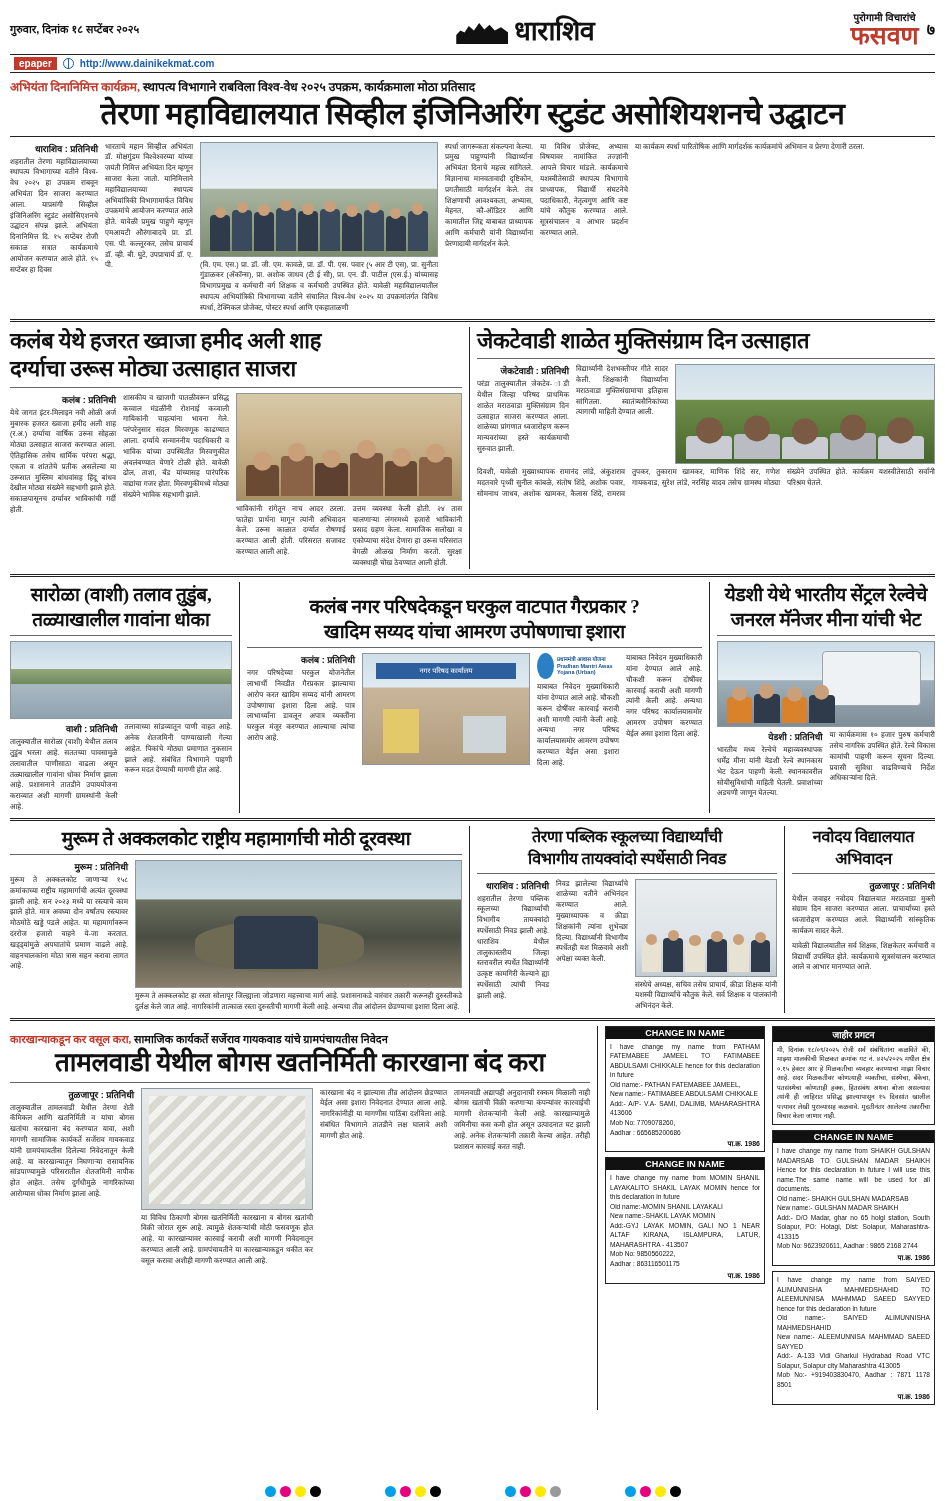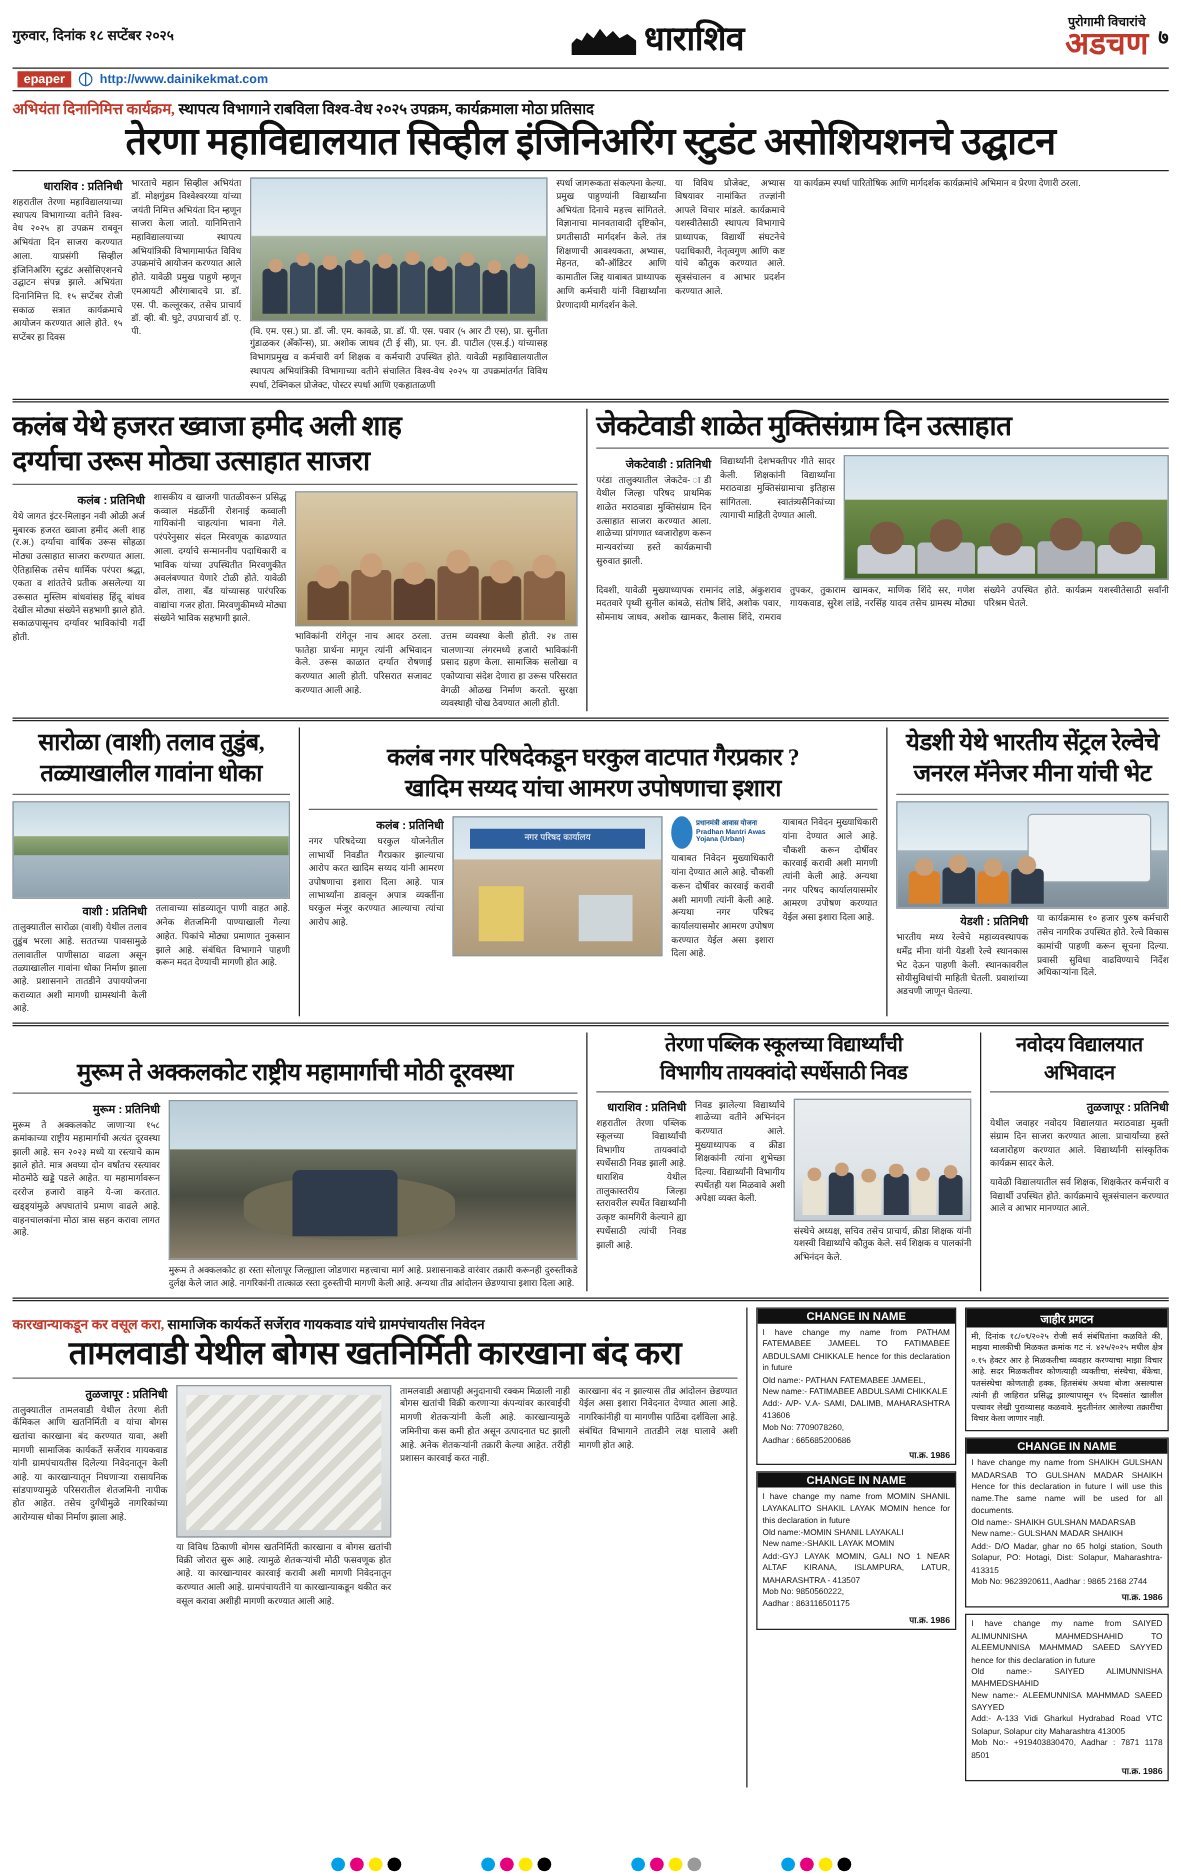--- a/index.html
+++ b/index.html
@@ -87,21 +87,21 @@
 
   <div class="masthead">
     <div class="md-date">गुरुवार, दिनांक १८ सप्टेंबर २०२५</div>
     <div class="md-logo">
       <div class="emblem"></div>
       <div class="title">धाराशिव</div>
     </div>
     <div class="md-rightwrap">
       <div class="md-right">
         <div class="sub">पुरोगामी विचारांचे</div>
-        <div class="brand">अडचण</div>
+        <div class="brand">फसवण</div>
       </div>
       <div class="md-page-no">७</div>
     </div>
   </div>
 
   <div class="epaper-bar">
     <span class="ep">epaper</span>
     <span class="globe"></span>
     <span class="url">http://www.dainikekmat.com</span>
   </div>
@@ -350,21 +350,21 @@
         <div class="col">
             <div class="body-txt">या कार्यक्रमास १० हजार पुरुष कर्मचारी तसेच नागरिक उपस्थित होते. रेल्वे विकास कामांची पाहणी करून सूचना दिल्या. प्रवासी सुविधा वाढविण्याचे निर्देश अधिकाऱ्यांना दिले.</div>
           </div>
       </div>
     </div>
   </div>
 
   <div class="rule dbl"></div>
 
   <div class="cols">
-    <div class="col" style="flex:0 0 452px;margin-top:20px;">
+    <div class="col" style="flex:0 0 452px;">
       <div class="headline h-3">मुरूम ते अक्कलकोट राष्ट्रीय महामार्गाची मोठी दूरवस्था</div>
       <div class="rule thin"></div>
       <div class="cols">
         <div class="col" style="flex:0 0 118px;">
           <div class="byline">मुरूम : प्रतिनिधी</div>
           <div class="body-txt">मुरूम ते अक्कलकोट जाणाऱ्या १५८ क्रमांकाच्या राष्ट्रीय महामार्गाची अत्यंत दूरवस्था झाली आहे. सन २०२३ मध्ये या रस्त्याचे काम झाले होते. मात्र अवघ्या दोन वर्षांतच रस्त्यावर मोठमोठे खड्डे पडले आहेत. या महामार्गावरून दररोज हजारो वाहने ये-जा करतात. खड्ड्यांमुळे अपघातांचे प्रमाण वाढले आहे. वाहनचालकांना मोठा त्रास सहन करावा लागत आहे.</div>
         </div>
         <div class="col">
           <div class="photo road" style="height:128px;">
             <div class="sky"></div>
@@ -446,26 +446,26 @@
           <div class="byline">तुळजापूर : प्रतिनिधी</div>
           <div class="body-txt">तालुक्यातील तामलवाडी येथील तेरणा शेती कॅमिकल आणि खतनिर्मिती व यांचा बोगस खतांचा कारखाना बंद करण्यात यावा, अशी मागणी सामाजिक कार्यकर्ते सर्जेराव गायकवाड यांनी ग्रामपंचायतीस दिलेल्या निवेदनातून केली आहे. या कारखान्यातून निघणाऱ्या रासायनिक सांडपाण्यामुळे परिसरातील शेतजमिनी नापीक होत आहेत. तसेच दुर्गंधीमुळे नागरिकांच्या आरोग्यास धोका निर्माण झाला आहे.</div>
         </div>
         <div class="col" style="flex:0 0 172px;">
           <div class="photo" style="height:122px;">
             <div class="sky" style="background:linear-gradient(#e7e9ea 0%, #dfe2e3 50%, #cfd3d4 100%);"></div>
             <div style="position:absolute;inset:6% 4% 4% 4%;background:repeating-linear-gradient(135deg,#f2f2ee 0 7px,#d9d9d2 7px 14px);"></div>
           </div>
           <div class="body-txt" style="margin-top:3px;">या विविध ठिकाणी बोगस खतनिर्मिती कारखाना व बोगस खतांची विक्री जोरात सुरू आहे. त्यामुळे शेतकऱ्यांची मोठी फसवणूक होत आहे. या कारखान्यावर कारवाई करावी अशी मागणी निवेदनातून करण्यात आली आहे. ग्रामपंचायतीने या कारखान्याकडून थकीत कर वसूल करावा अशीही मागणी करण्यात आली आहे.</div>
         </div>
+        <div class="col">
+          <div class="body-txt">कारखाना बंद न झाल्यास तीव्र आंदोलन छेडण्यात येईल असा इशारा निवेदनात देण्यात आला आहे. नागरिकांनीही या मागणीस पाठिंबा दर्शविला आहे. संबंधित विभागाने तातडीने लक्ष घालावे अशी मागणी होत आहे.</div>
+        </div>
         <div class="col" style="flex:0 0 136px;">
           <div class="body-txt">तामलवाडी अद्यापही अनुदानाची रक्कम मिळाली नाही
 बोगस खतांची विक्री करणाऱ्या कंपन्यांवर कारवाईची मागणी शेतकऱ्यांनी केली आहे. कारखान्यामुळे जमिनीचा कस कमी होत असून उत्पादनात घट झाली आहे. अनेक शेतकऱ्यांनी तक्रारी केल्या आहेत. तरीही प्रशासन कारवाई करत नाही.</div>
-        </div>
-        <div class="col">
-          <div class="body-txt">कारखाना बंद न झाल्यास तीव्र आंदोलन छेडण्यात येईल असा इशारा निवेदनात देण्यात आला आहे. नागरिकांनीही या मागणीस पाठिंबा दर्शविला आहे. संबंधित विभागाने तातडीने लक्ष घालावे अशी मागणी होत आहे.</div>
         </div>
       </div>
     </div>
 
     <div class="sep-v"></div>
 
     <div class="col" style="flex:0 0 160px;">
       <div class="ad-box">
         <div class="ad-title">CHANGE IN NAME</div>
         <div class="ad-txt" style="white-space:pre-line;">I have change my name from PATHAM FATEMABEE JAMEEL TO FATIMABEE ABDULSAMI CHIKKALE hence for this declaration in future

